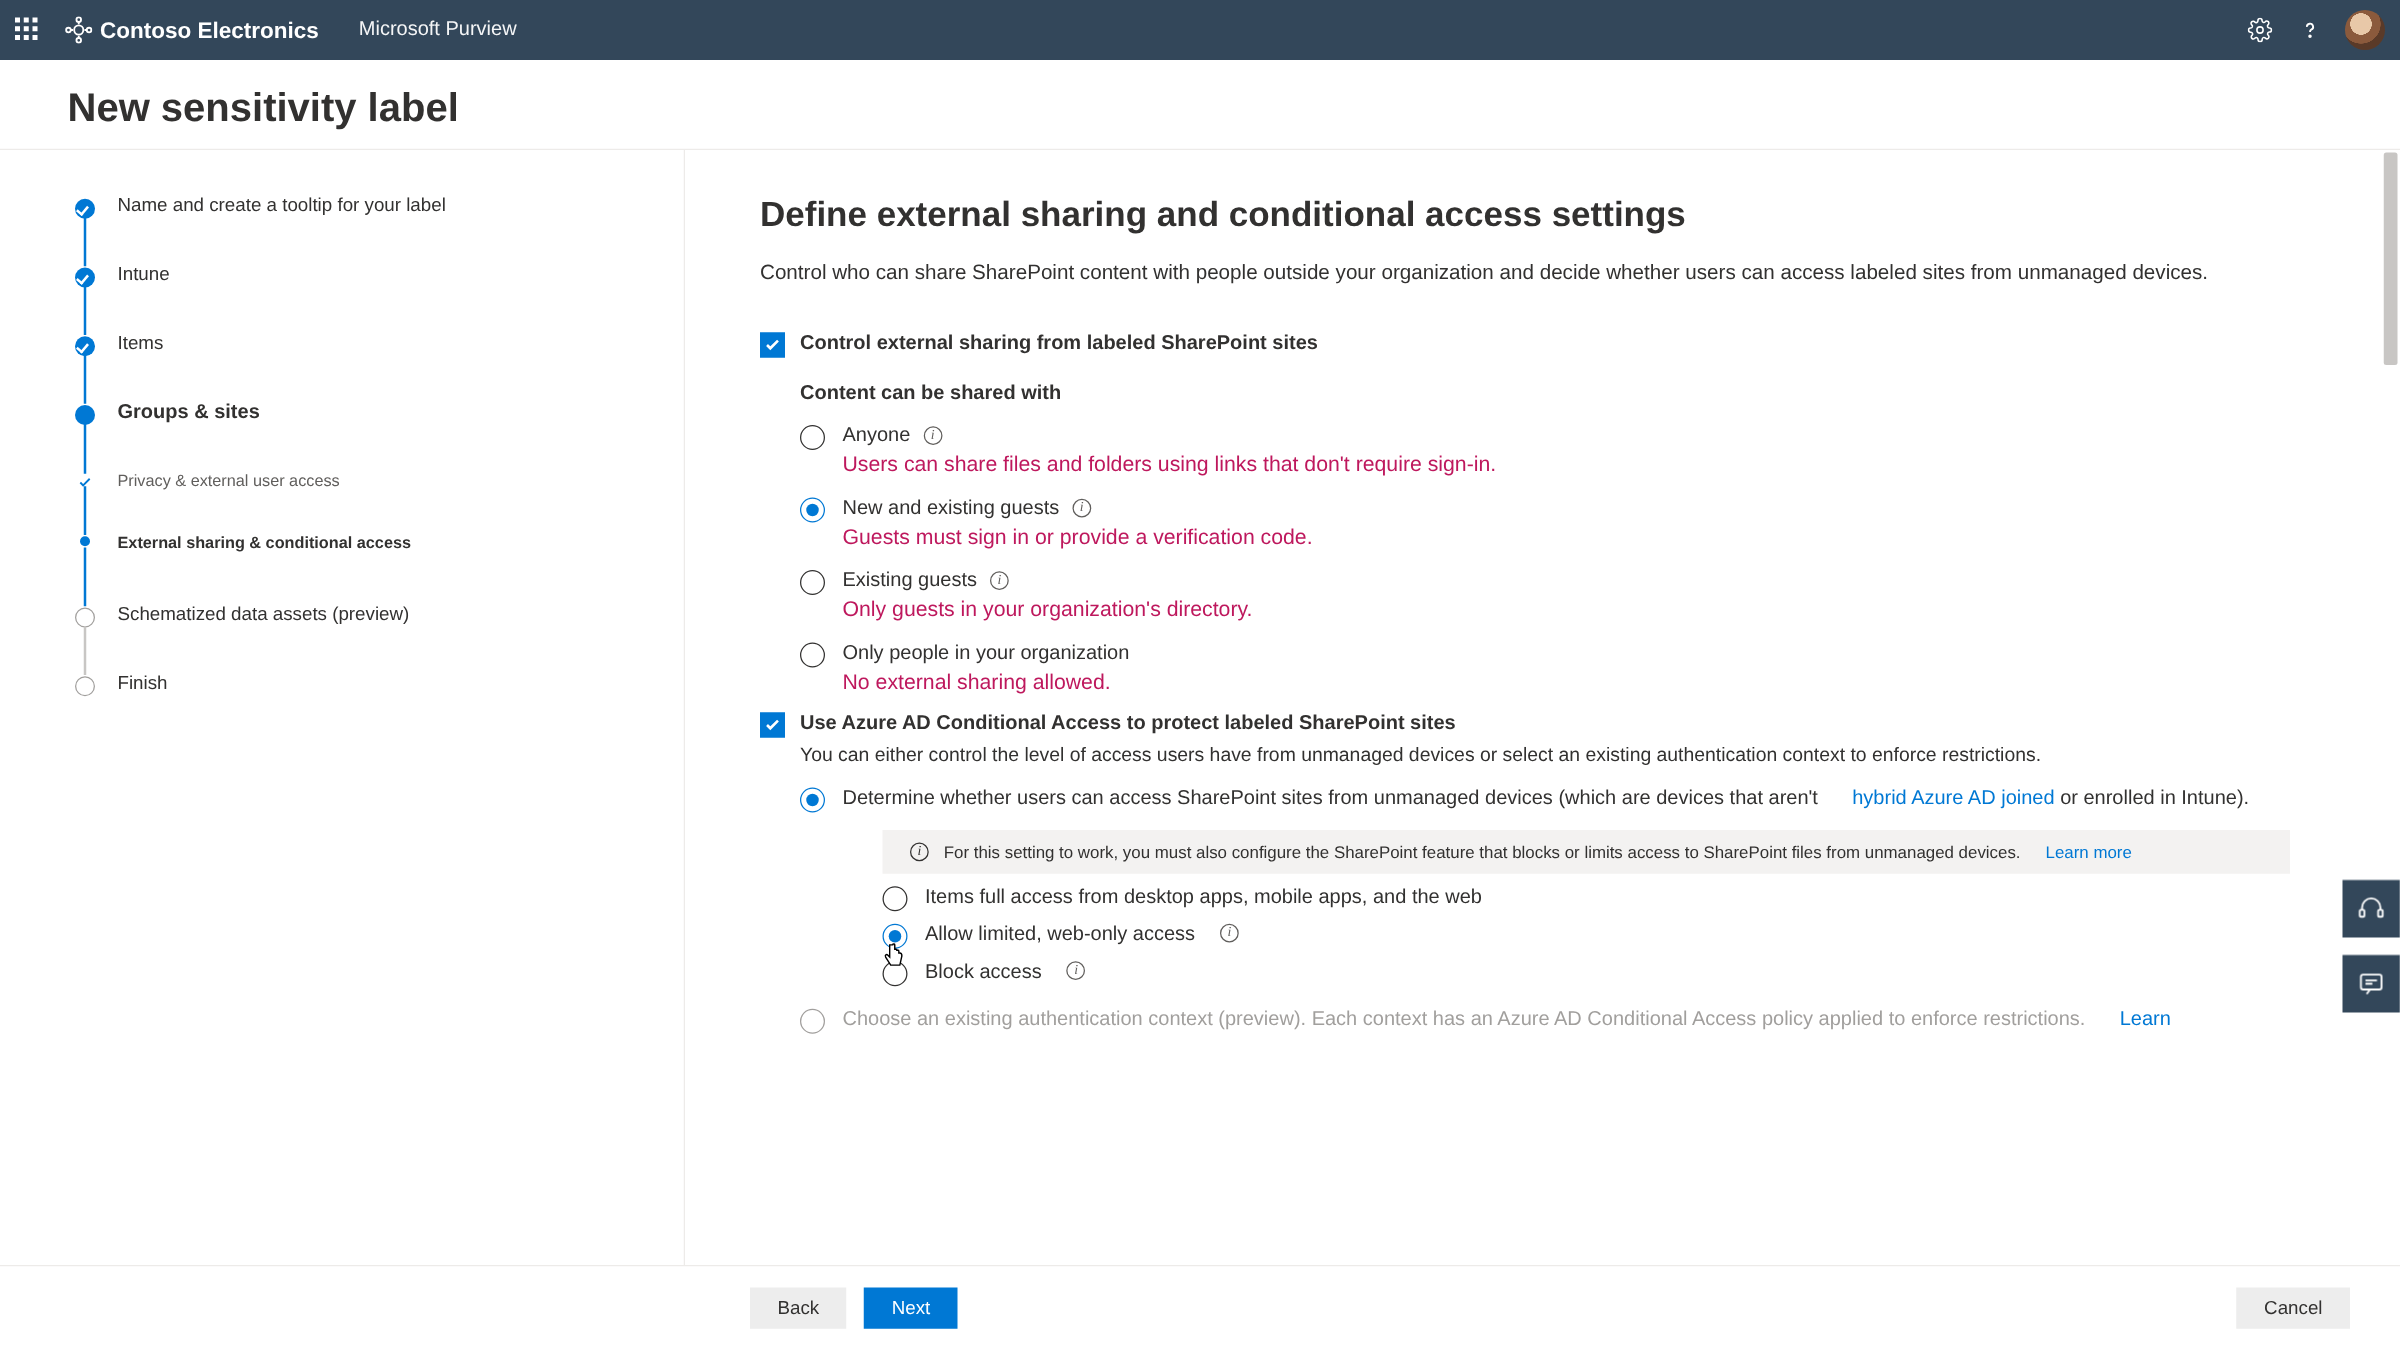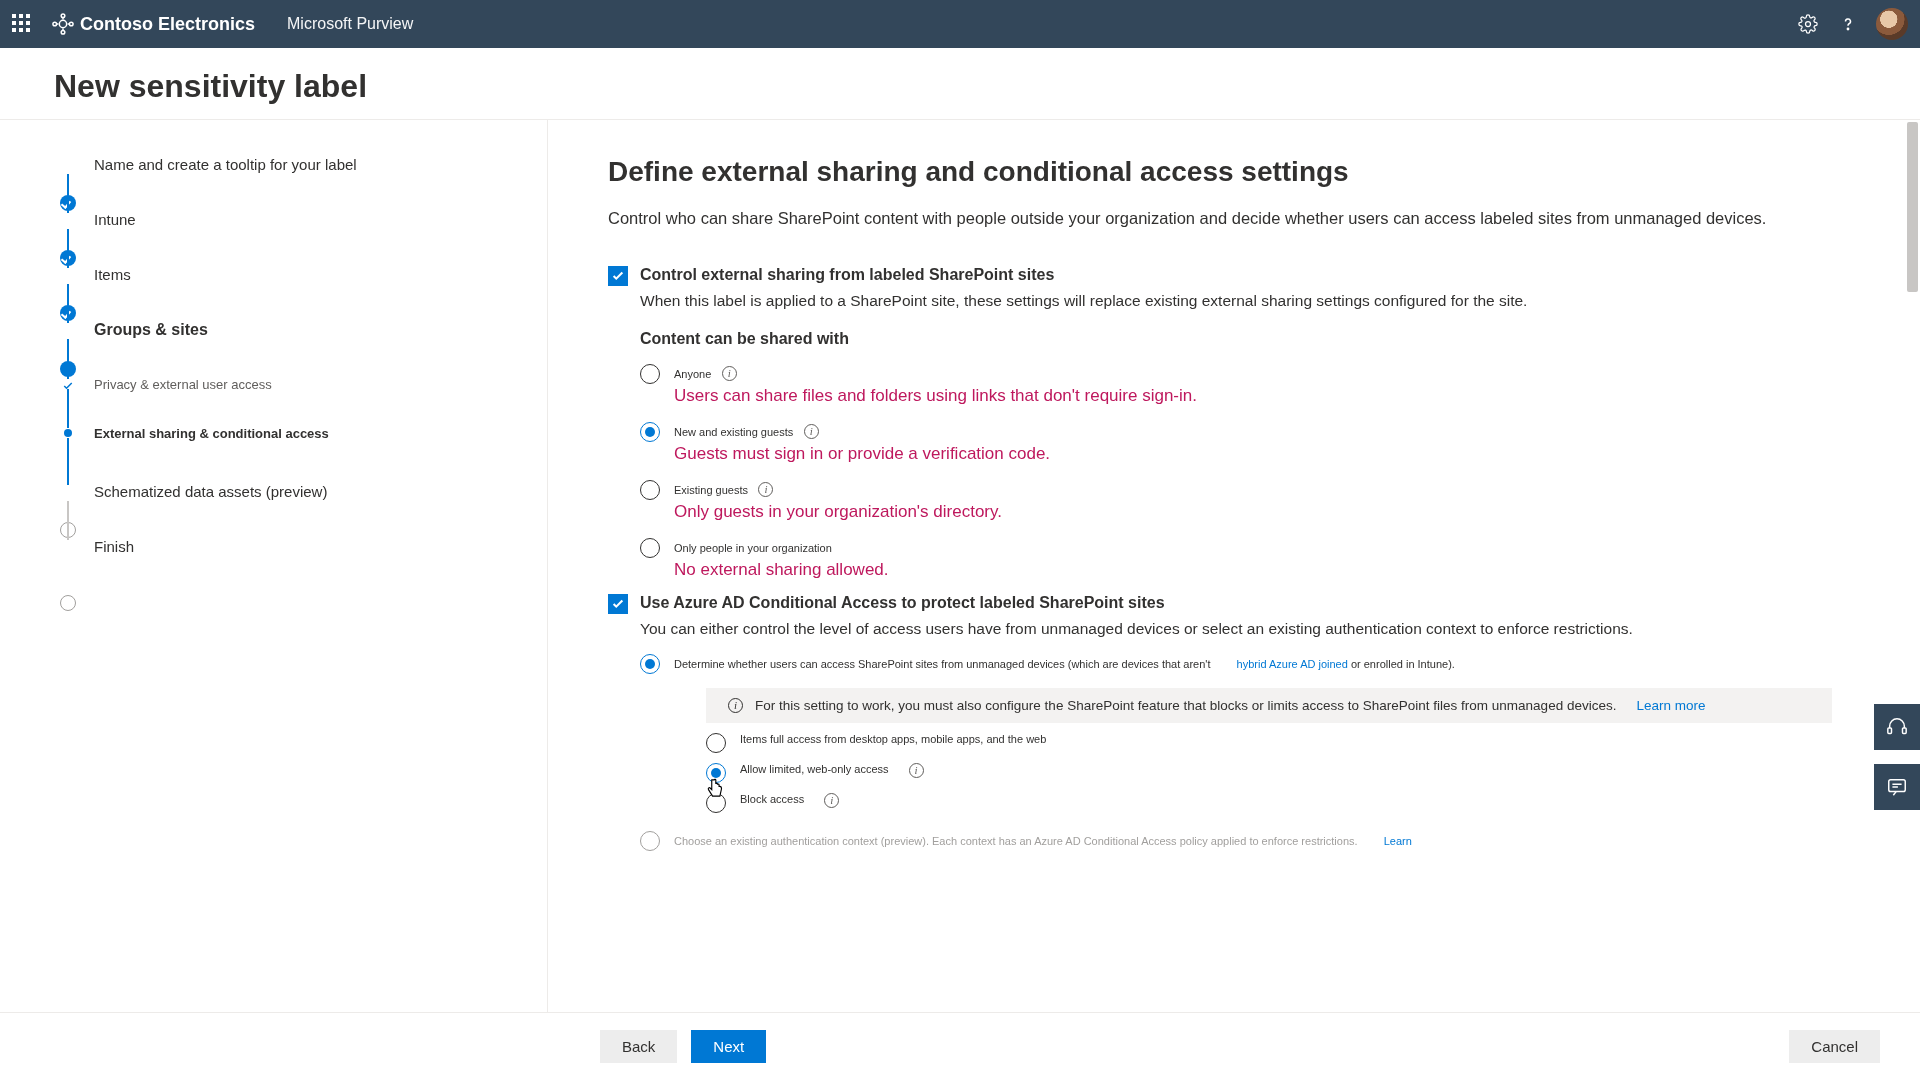--- a/index.html
+++ b/index.html
@@ -20,21 +20,21 @@
   .page-header { padding: 20px 54px 14px; border-bottom: 1px solid #edebe9; }
   .page-header h1 { font-size: 32px; font-weight: 600; }
 
   
   .layout { display: flex; height: calc(1080px - 48px - 70px); }
   .sidebar { width: 548px; border-right: 1px solid #edebe9; padding: 36px 32px 0 60px; overflow-y: auto; }
   .content { flex: 1; overflow-y: auto; padding: 36px 88px 120px 60px; position: relative; }
 
   
   .steps { list-style: none; position: relative; }
-  .step { display: flex; align-items: flex-end; gap: 18px; position: relative; padding-left: 0; }
+  .step { display: flex; align-items: flex-start; gap: 18px; position: relative; padding-left: 0; }
   .step-marker { width: 16px; height: 16px; border-radius: 50%; flex-shrink: 0; margin-top: 3px; position: relative; }
   .step.done .step-marker { background: #0078d4; }
   .step.done .step-marker::after { content:""; position:absolute; left:3px; top:4px; width:4px; height:7px; border:solid #fff; border-width:0 2px 2px 0; transform:rotate(40deg); }
   .step.current .step-marker { background:#0078d4; border-radius:50%; }
   .step.pending .step-marker { background:#fff; border:1.5px solid #a19f9d; }
   .step-label { font-size: 15px; color:#323130; padding-bottom: 56px; }
   .step-label.compact { padding-bottom: 38px; }
   .step.current .step-label { font-weight:700; font-size:16px; }
   .step-line { position:absolute; left:7px; top:18px; bottom:-2px; width:2px; background:#0078d4; }
   .step.pending .step-line, .step.subpending .step-line { background:#c8c6c4; }
@@ -57,21 +57,21 @@
   .cbox svg { width:14px; height:14px; }
   .check-label { font-size:16px; font-weight:600; }
   .check-hint { font-size:15.5px; color:#323130; margin-left:32px; margin-top:6px; }
   .subsection-title { font-size:16px; font-weight:600; margin:20px 0 10px 32px; }
   .radio-group { margin-left:32px; }
   .radio-row { display:flex; align-items:flex-start; gap:14px; margin-top:16px; }
   .radio { width:20px; height:20px; border-radius:50%; border:1px solid #323130; flex-shrink:0; display:flex; align-items:center; justify-content:center; cursor:pointer; background:#fff; }
   .radio.selected { border-color:#0078d4; }
   .radio.selected::after { content:""; width:10px; height:10px; border-radius:50%; background:#0078d4; }
   .radio.disabled { border-color:#a19f9d; cursor:default; }
-  .radio-label { font-size:11px; color:#323130; }
+  .radio-label { font-size:16px; color:#323130; }
   .radio-label.disabled { color:#a19f9d; }
   .radio-hint { font-size:17px; color:#be185d; margin-left:34px; margin-top:2px; }
   .info-icon { display:inline-flex; width:15px; height:15px; border:1px solid #605e5c; border-radius:50%; color:#605e5c; font-size:11px; align-items:center; justify-content:center; margin-left:6px; vertical-align:middle; font-style:italic; font-family:serif; cursor:default; }
   .link { color:#0078d4; cursor:pointer;margin-left:23px; }
   .section-gap { height: 14px; }
   .note { background:#f3f2f1; display:flex; align-items:center; gap:12px; padding:10px 16px; margin:14px 0 10px 66px; font-size:13.5px; color:#323130; max-width: 1150px; }
   .note .info-icon { border-color:#323130; color:#323130; }
 
   .inner-radio-group { margin-left: 66px; }
 
@@ -203,21 +203,20 @@
     <p class="desc">Control who can share SharePoint content with people outside your organization and decide whether users can access labeled sites from unmanaged devices.</p>
 
     <div class="checkbox-row">
       <div class="cbox">
         <svg viewBox="0 0 16 16" fill="none" stroke="#fff" stroke-width="2.4">
             <path d="M3 8l3 3 7-7"></path>
           </svg>
       </div>
       <div class="check-label">Control external sharing from labeled SharePoint sites</div>
     </div>
-    <div class="check-hint">When this label is applied to a SharePoint site, these settings will replace existing external sharing settings configured for the site.</div>
     <div class="subsection-title">Content can be shared with</div>
 
     <div class="radio-group">
       <div class="radio-row">
         <div class="radio"></div>
         <div>
           <span class="radio-label">Anyone</span>
           <span class="info-icon">i</span>
         </div>
       </div>

